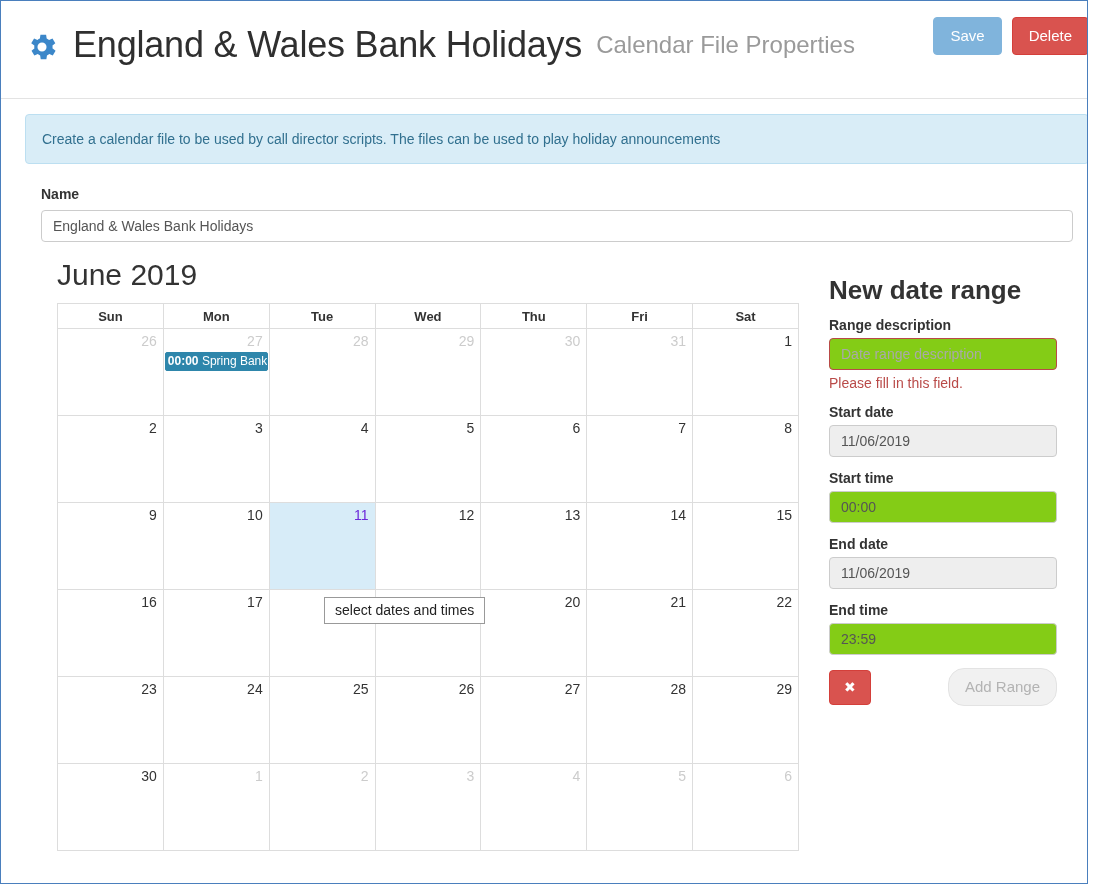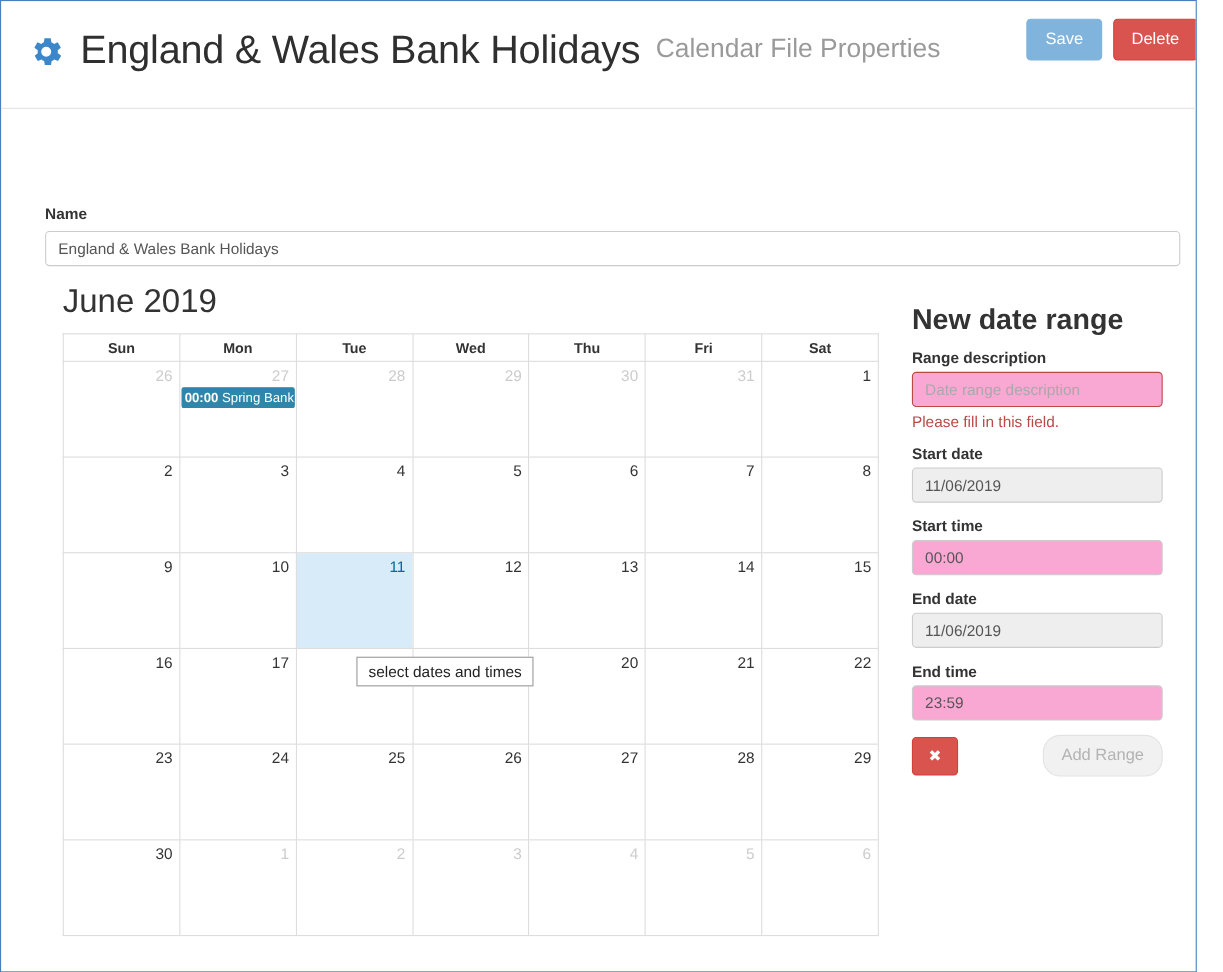--- a/index.html
+++ b/index.html
@@ -132,21 +132,21 @@
     background: #fff;
   }
   .daynum {
     display: block; text-align: right;
     font-size: 14px; color: #333;
     padding: 3px 6px 0 0;
     line-height: 18px;
   }
   td.other .daynum { color: #ccc; }
   td.selected { background: #d7ecf8; }
-  td.selected .daynum { color: #0369a1; }
+  td.selected .daynum { color: #6d28d9; }
   .event {
     margin: 2px 1px 0 1px;
     background: #2e86ab;
     border: 1px solid #2e86ab;
     color: #fff; font-size: 12px;
     line-height: 15px;
     padding: 1px 2px;
     overflow: hidden; white-space: nowrap;
     border-radius: 2px;
   }
@@ -170,21 +170,21 @@
   }
   .panel-label {
     font-size: 14px; font-weight: bold; color: #333;
     margin-bottom: 5px;
   }
   .panel-input {
     display: block; width: 228px; height: 32px;
     border: 1px solid #ccc; border-radius: 4px;
     padding: 0 11px;
     font-family: "Liberation Sans", sans-serif;
-    font-size: 14px; color: #555; background: #f9a8d4;
+    font-size: 14px; color: #555; background: #84cc16;
     margin-bottom: 13px;
   }
   .panel-input.invalid { border-color: #b94a48; margin-bottom: 5px; }
   .panel-input.readonly { background: #eeeeee; color: #555; }
   .panel-input::placeholder { color: #a9a9a9; }
   .err-msg {
     font-size: 14px; color: #b94a48;
     margin-bottom: 13px;
   }
   .panel-actions {
@@ -219,20 +219,23 @@
       </span>
       <span class="page-title">England &amp; Wales Bank Holidays</span>
       <span class="page-subtitle">Calendar File Properties</span>
     </div>
     <div class="hdr-actions">
       <button class="btn btn-save">Save</button>
       <button class="btn btn-delete">Delete</button>
     </div>
   </div>
 
+  <div class="banner">
+    <span class="banner-text">Create a calendar file to be used by call director scripts. The files can be used to play holiday announcements</span>
+  </div>
 
   <div class="field-label name-label">Name</div>
   <input class="name-input" type="text" value="England &amp; Wales Bank Holidays" style="">
 
   <div class="cal-wrap">
     <div class="cal-toolbar">
       <div class="cal-title">June 2019</div>
     </div>
 
     <table class="cal-table">

